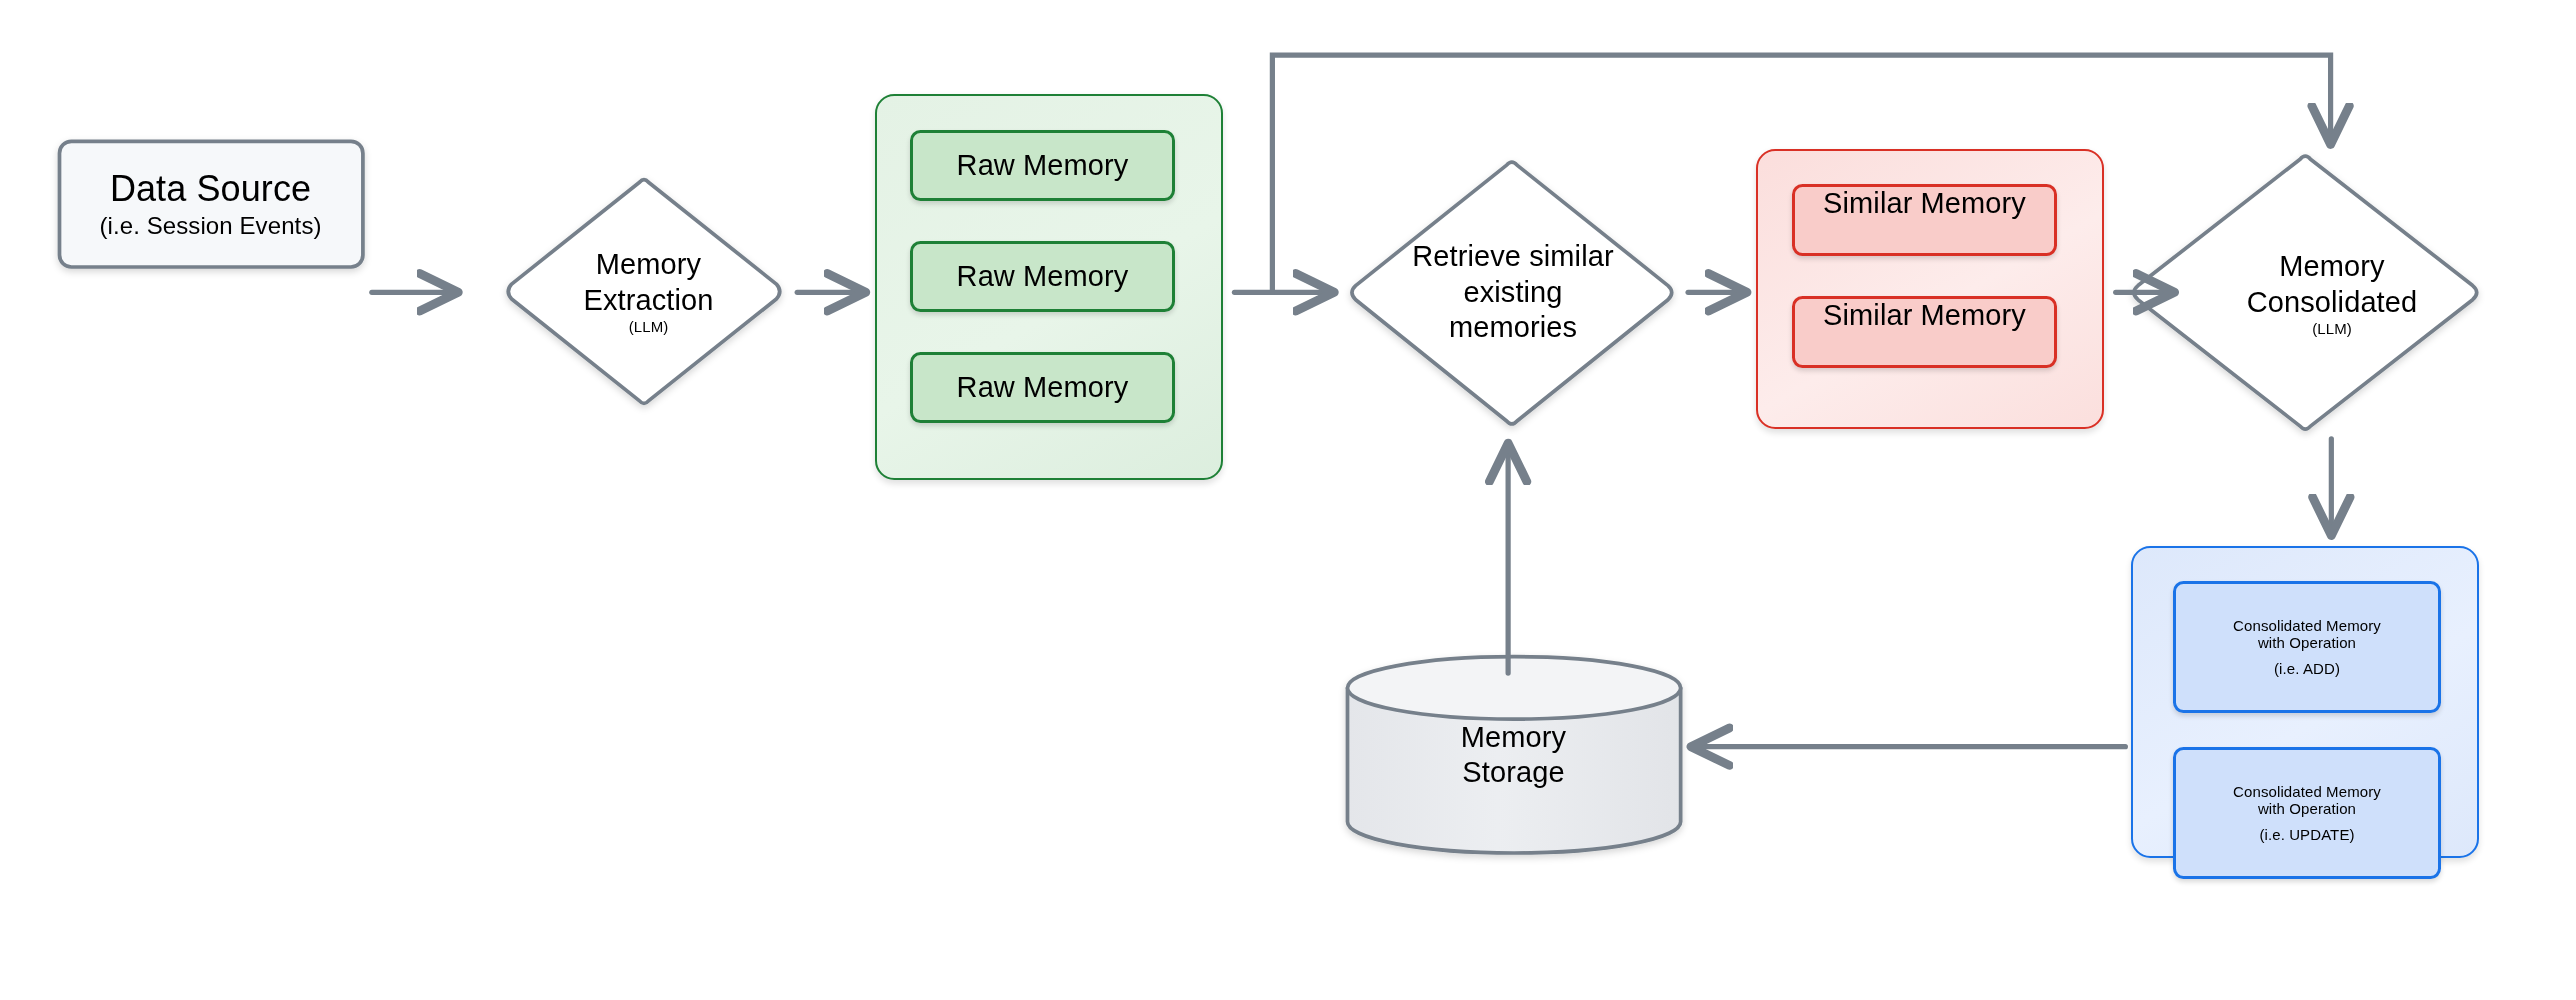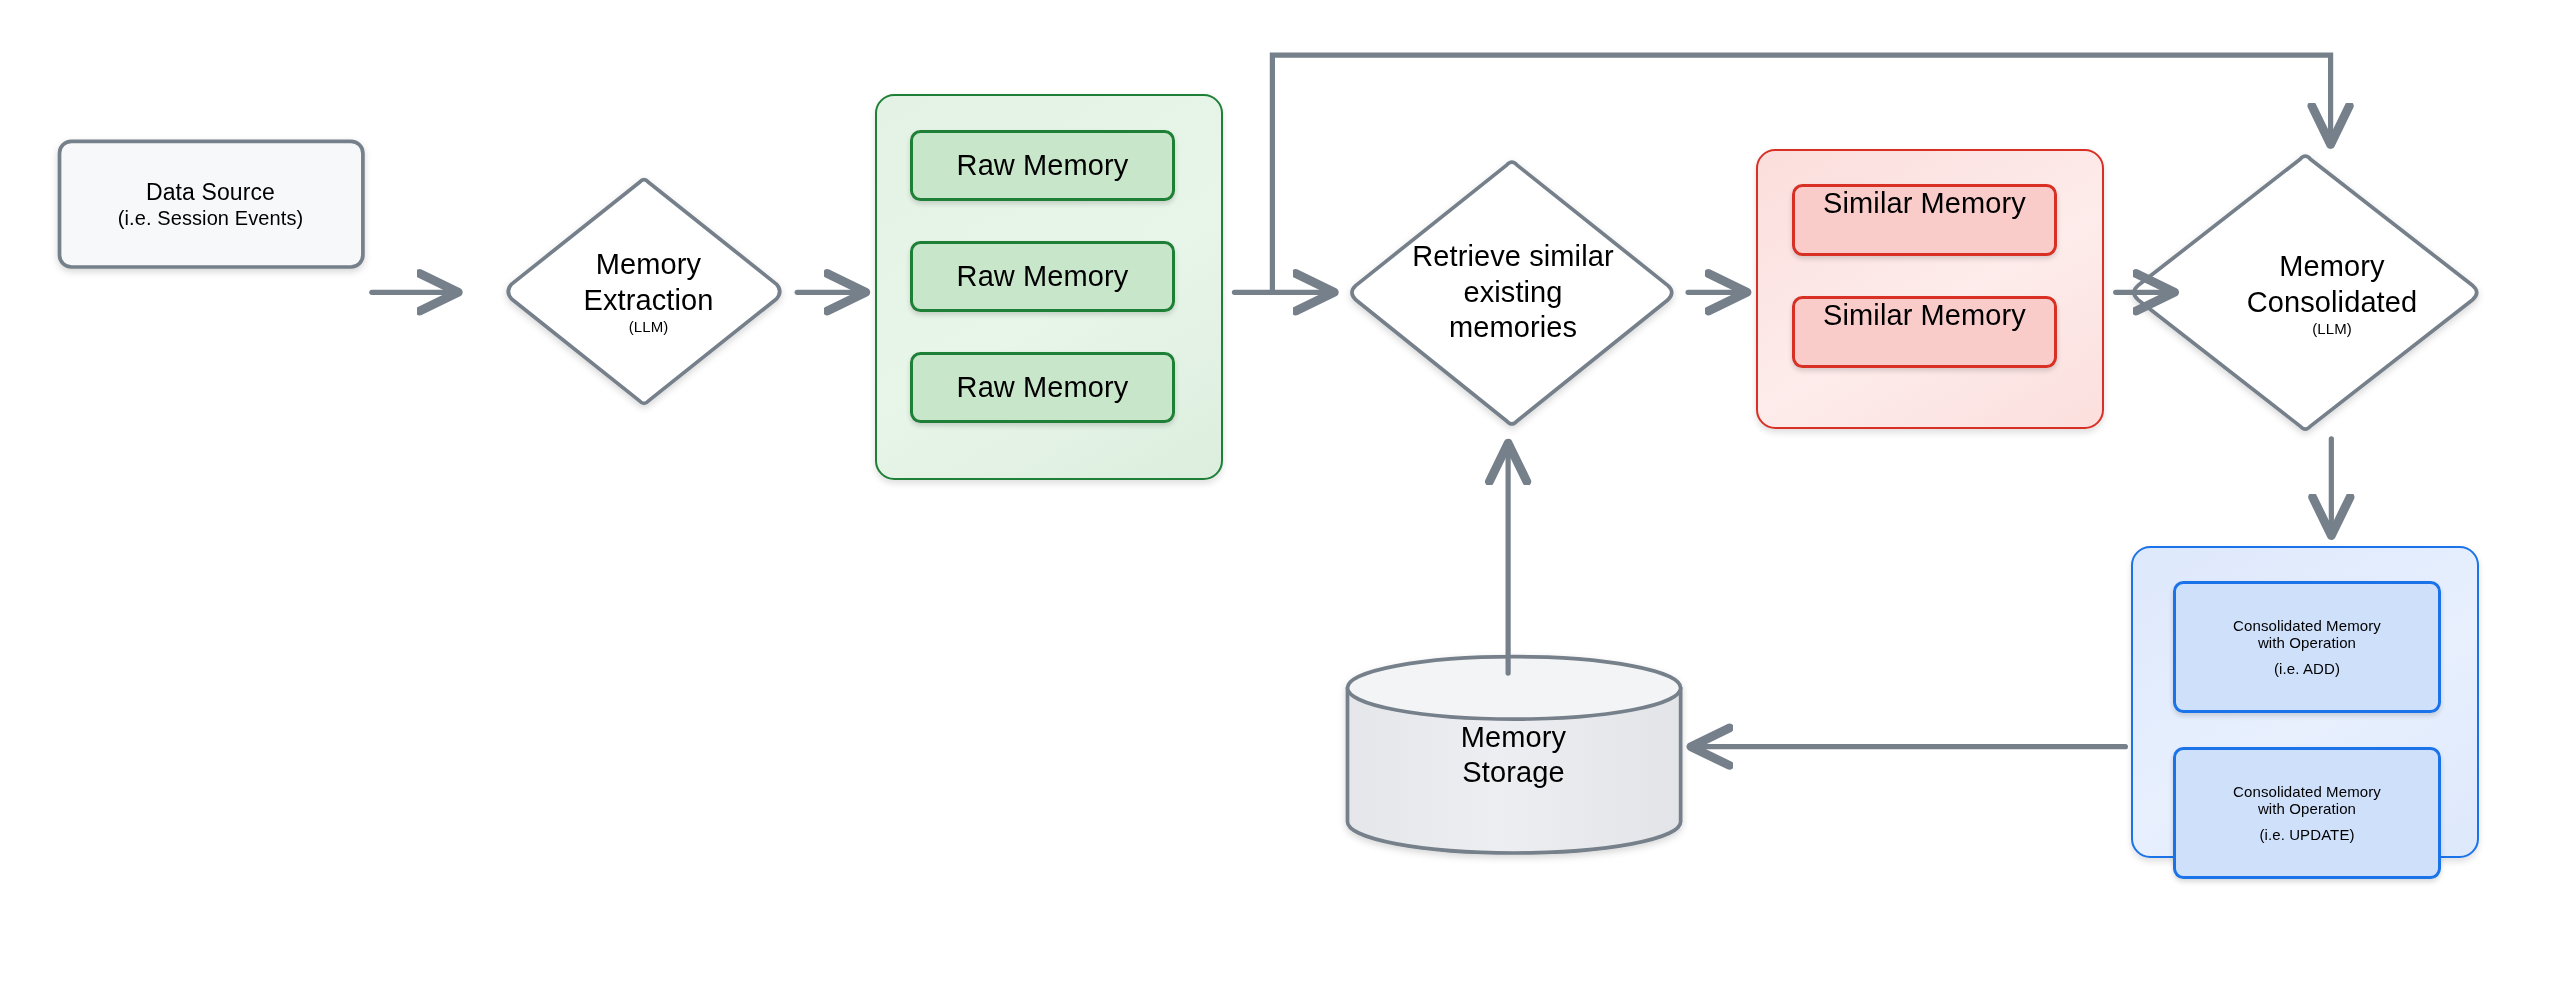--- a/index.html
+++ b/index.html
@@ -27,22 +27,22 @@
     position: absolute;
     display: flex;
     flex-direction: column;
     align-items: center;
     justify-content: center;
     text-align: center;
     color: #000000;
     pointer-events: none;
     line-height: 1.22;
   }
-  .t-title  { font-size: 23px; letter-spacing: 0.1px; }
-  .t-sub    { font-size: 20px; letter-spacing: 0.1px; }
+  .t-title  { font-size: 36px; letter-spacing: 0.1px; }
+  .t-sub    { font-size: 24px; letter-spacing: 0.1px; }
   .t-mid    { font-size: 29px; letter-spacing: 0.1px; }
   .t-mid2   { font-size: 29px; letter-spacing: 0.1px; }
   .t-small  { font-size: 15px; letter-spacing: 0.1px; }
 
   
   .abs { position: absolute; box-sizing: border-box; }
 
   .green-container {
     left: 875px; top: 94px; width: 348px; height: 386px;
     background: linear-gradient(150deg, #e4f2e5 0%, #e8f5e9 55%, #dceede 100%);

